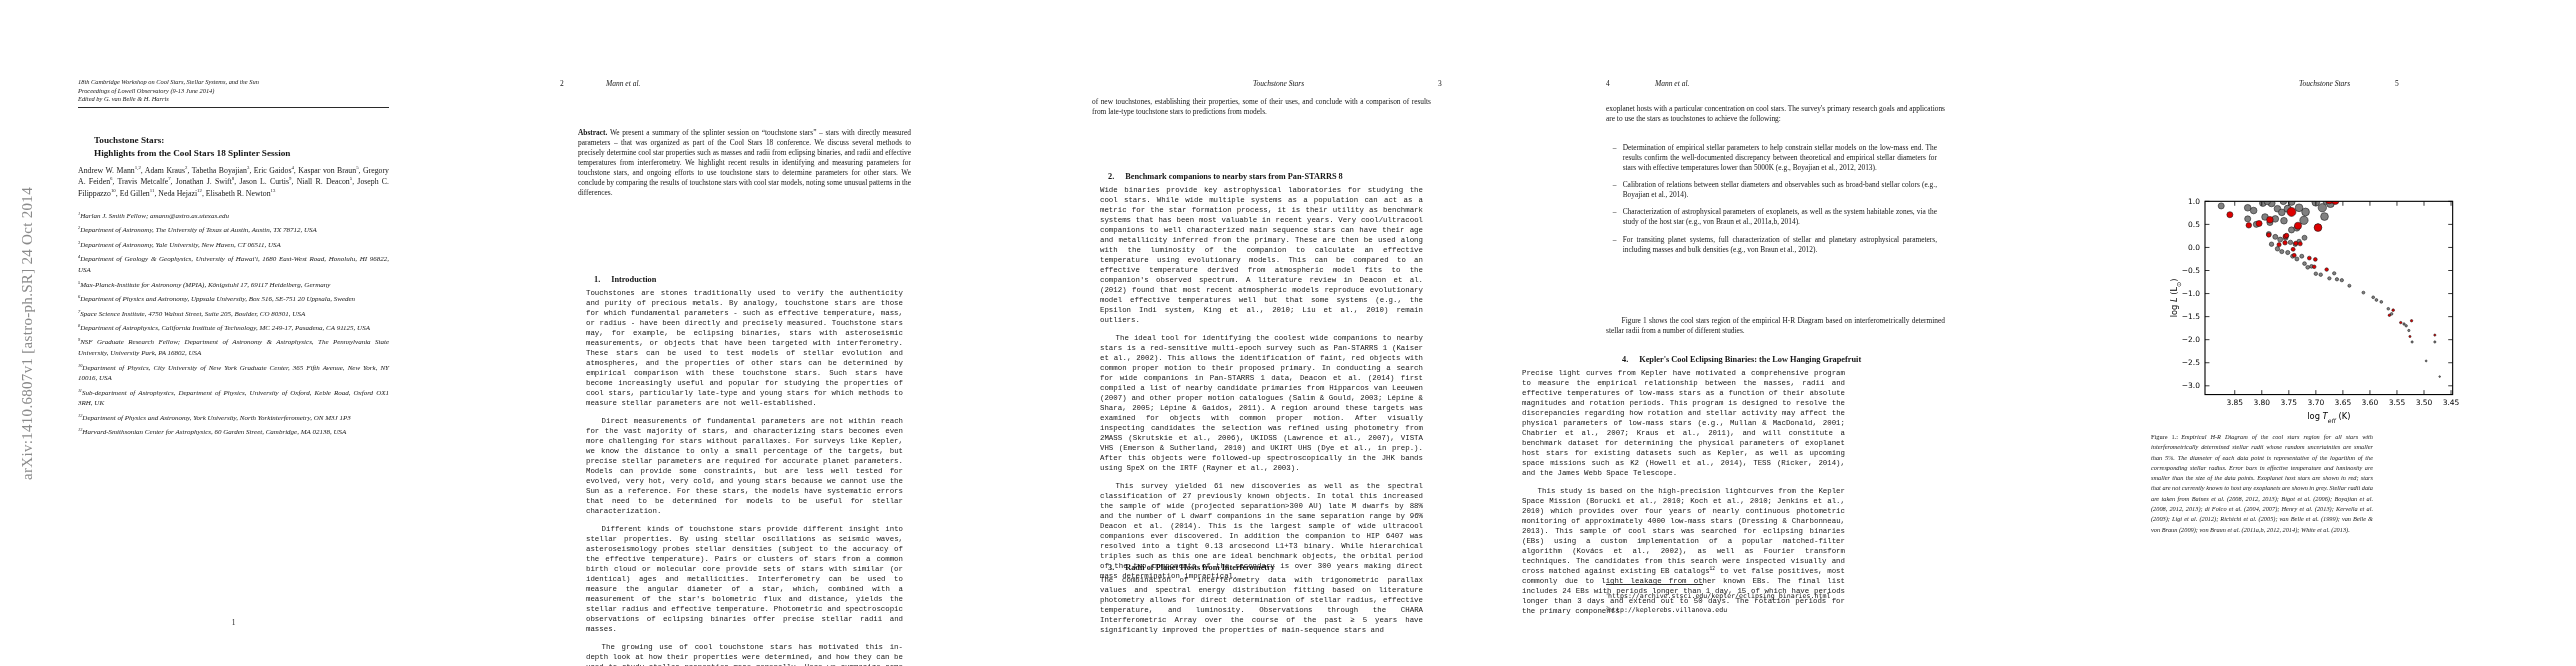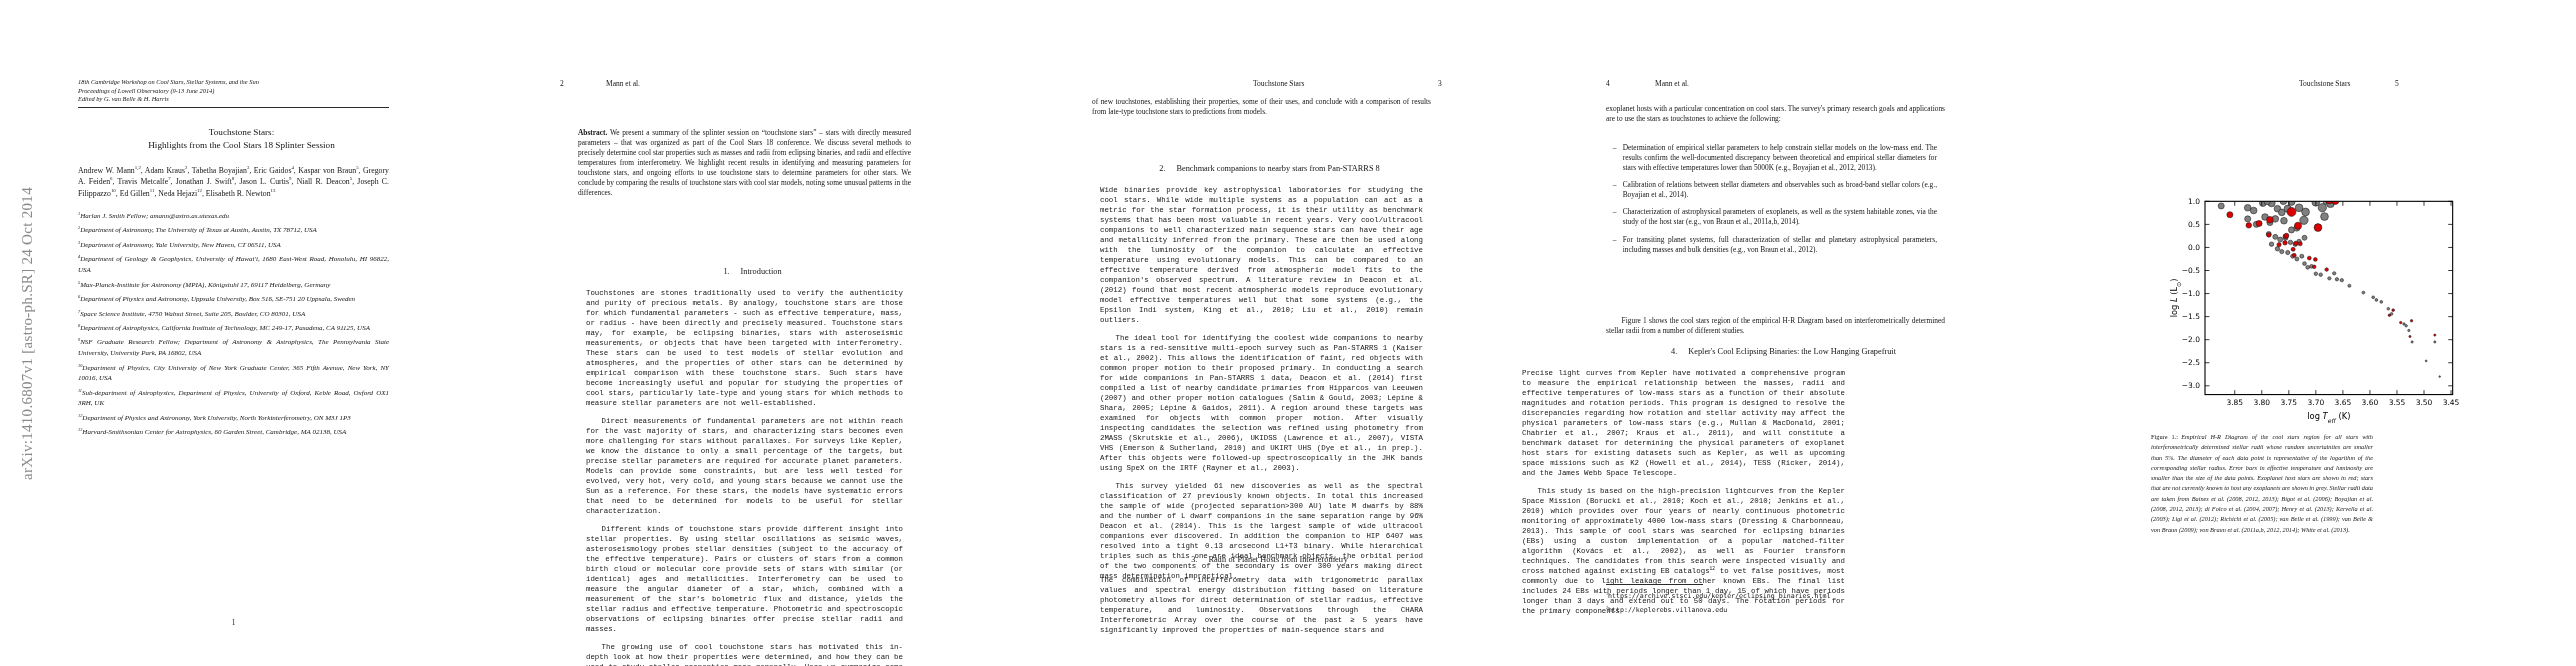--- a/index.html
+++ b/index.html
@@ -7,23 +7,23 @@
        font-family:"Liberation Serif","DejaVu Serif",serif;color:#151515;}
   .abs{position:absolute;}
   
   .arxiv-banner{left:7.8px;top:0;width:39px;height:667px;display:flex;align-items:center;justify-content:center;}
   .arxiv-banner span{transform:rotate(-90deg);white-space:nowrap;font-size:15px;color:#8a8a8a;letter-spacing:0.3px;}
   
   .body-text{font-size:7.4px;line-height:10px;text-align:justify;}
   .body-text p{margin:8px;font-family:Liberation Mono, monospace;}
   .body-text p + p{text-indent:15.6px;}
   .indent{text-indent:15.6px;margin-top:16px;}
-  .runhead{font-size:7.5px;}
+  .runhead{font-style:italic;font-size:7.5px;}
   .pghead-num{font-size:7.5px;}
-  h1,h2{margin:8px;font-weight:normal;text-align:center;}
+  h1,h2{margin:16px;font-weight:bold;}
   .secnum{margin-right:11px;}
   sup{font-size:.62em;vertical-align:super;line-height:0;}
   
   .conf{font-size:6.4px;font-style:italic;line-height:8.6px;}
   .rule{border-top:0.8px solid #2a2a2a;height:0;}
   .title{font-size:9.2px;line-height:12.8px;}
   .authors{font-size:7.8px;line-height:11.4px;text-align:justify;margin:0;}
   .affils{font-size:7px;font-style:italic;line-height:10.6px;}
   .affil{margin-bottom:3.9px;text-align:justify;}
   .pgnum-bottom{text-align:center;font-size:7.5px;}

